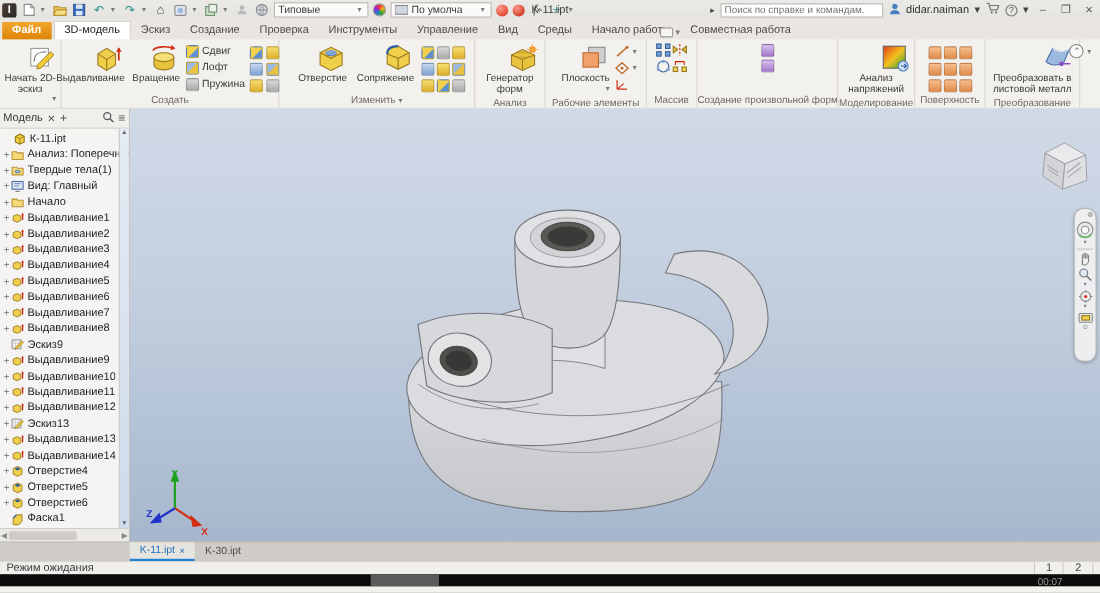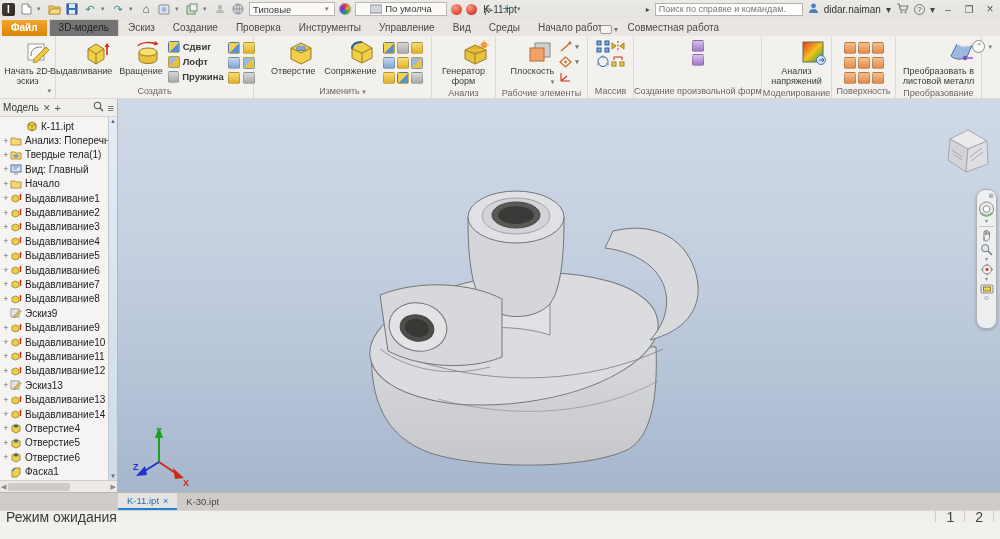--- a/index.html
+++ b/index.html
@@ -17,31 +17,31 @@
   .redball{width:11px;height:11px;border-radius:50%;background:radial-gradient(circle at 35% 30%,#ff9a8a,#d42a10);}
   #title-center{position:absolute;left:0;right:0;text-align:center;font-size:10px;color:#3a3a3a;pointer-events:none;}
   .tright{margin-left:auto;display:flex;align-items:center;gap:5px;}
   .searchbox{width:148px;height:13px;border:1px solid #b5b2ad;background:#fff;font-size:9px;color:#666;padding:0 3px;}
   .winbtn{width:16px;height:14px;display:flex;align-items:center;justify-content:center;font-size:10px;color:#555;}
 
   
   #tabrow{height:18px;background:#e9e6e2;display:flex;align-items:flex-end;padding-left:2px;position:relative;}
   .rtab{font-size:10px;color:#4a4a4a;padding:2px 9px 3px;white-space:nowrap;}
   .rtab.file{background:linear-gradient(#f2a62d,#dd8406);color:#fff;font-weight:bold;margin-right:2px;}
-  .rtab.active{background:#737373;color:#222;border:1px solid #d4d1cc;border-bottom:none;}
+  .rtab.active{background:#ffffff;color:#222;border:1px solid #d4d1cc;border-bottom:none;}
   #tabrow-extra{position:absolute;right:382px;bottom:2px;font-size:8px;color:#777;display:flex;align-items:center;gap:2px;}
 
   
   #ribbon{height:63px;background:#f3f1ee;display:flex;border-bottom:1px solid #dcd9d4;position:relative;}
   .group{display:flex;flex-direction:column;border-right:1px solid #dbd8d2;height:100%;}
   .gc{flex:1;display:flex;align-items:flex-start;justify-content:center;padding:2px 2px 0;gap:3px;}
   .glabel{height:13px;font-size:9px;color:#6b675f;text-align:center;white-space:nowrap;overflow:hidden;line-height:12px;}
   .bigbtn{display:flex;flex-direction:column;align-items:flex-end;text-align:center;font-size:9px;color:#3c3a36;line-height:9.5px;padding:1px 2px;}
   .bigbtn .bicon{height:28px;display:flex;align-items:center;}
-  .smallcol{display:flex;flex-direction:column;justify-content:flex-start;gap:2px;padding-top:2px;font-weight:bold;}
+  .smallcol{display:flex;flex-direction:column;justify-content:flex-start;gap:2px;padding-top:2px;}
   .smallbtn{display:flex;align-items:center;gap:3px;font-size:9.5px;color:#3c3a36;height:13px;}
   .mini{width:12px;height:12px;border-radius:2px;border:1px solid rgba(0,0,0,.18);}
   .m-yb{background:linear-gradient(135deg,#f2d24a 55%,#5b8fd6 55%);}
   .m-by{background:linear-gradient(135deg,#9db9e0 50%,#e8c23c 50%);}
   .m-bl{background:linear-gradient(#c9d8ee,#7fa3d4);}
   .m-yl{background:linear-gradient(#f6df73,#dfae2a);}
   .m-or{background:linear-gradient(#f6c08e,#e08a4a);}
   .m-pu{background:linear-gradient(#d6c2ea,#a276cc);}
   .m-gr{background:linear-gradient(#d8d8d8,#a9a9a9);}
   .grid3{display:grid;grid-template-columns:repeat(3,14px);grid-auto-rows:15px;align-items:center;justify-items:center;padding-top:2px;}
@@ -71,21 +71,21 @@
   #navbar .nclose{align-self:flex-end;margin-right:2px;font-size:7px;color:#888;line-height:7px;}
   #navbar .ndd{font-size:6px;color:#888;line-height:5px;}
 
   
   #doctabs{height:18px;background:#cfccc7;display:flex;align-items:stretch;padding-left:118px;border-top:1px solid #b9b6b1;}
   .dtab{display:flex;align-items:center;gap:4px;font-size:9.5px;padding:0 9px;color:#4a4a4a;}
   .dtab.active{background:#e6e4e0;color:#1f6eb5;border-bottom:2px solid #1f82d2;}
   .dtab .x{font-size:9px;}
 
   
-  #statusbar{height:12px;background:#f0efec;display:flex;align-items:center;font-size:14px;color:#3c3c3c;padding:0 6px;border-top:1px solid #d8d5d0;}
+  #statusbar{height:12px;background:#f0efec;display:flex;align-items:center;font-size:10px;color:#3c3c3c;padding:0 6px;border-top:1px solid #d8d5d0;}
   #sb-right{margin-left:auto;display:flex;align-items:center;height:100%;}
   .sbpage{padding:0 10px;border-left:1px solid #d0cdc8;height:100%;display:flex;align-items:center;color:#444;}
   .sbpage:last-child{border-right:1px solid #d0cdc8;}
 
   
   #taskbar{height:11px;background:#0c0c0c;position:relative;overflow:hidden;}
   #tb-block{position:absolute;left:337px;top:0;width:62px;height:11px;background:#5c5c5c;}
   #tb-clock{position:absolute;right:34px;top:2px;color:#9a9a9a;font-size:9px;}
 </style>
 </head>
@@ -145,21 +145,21 @@
           <svg width="12" height="12" viewBox="0 0 12 12">
             <circle cx="6" cy="6" r="5" fill="#cfd6df" stroke="#8a8a8a"></circle>
             <path d="M1 6h10M6 1c-2 2.5-2 7.5 0 10M6 1c2 2.5 2 7.5 0 10" fill="none" stroke="#8a8a8a" stroke-width=".7"></path>
           </svg>
         </span>
       <span class="qdrop" style="width:86px;justify-content:space-between;">
           <span>Типовые</span>
           <span class="dd">▾</span>
         </span>
       <span class="colorwheel"></span>
-      <span class="qdrop" style="width:92px;justify-content:space-between;flex-direction:column;">
+      <span class="qdrop" style="width:92px;justify-content:space-between;">
           <span style="display:flex;align-items:center;gap:3px;">
             <svg width="12" height="10" viewBox="0 0 12 10">
               <rect x="0" y="1" width="12" height="8" fill="#cfd6df" stroke="#8a8a8a"></rect>
             </svg>
             <span>По умолча</span>
           </span>
           <span class="dd">▾</span>
         </span>
       <span class="redball"></span>
       <span class="redball" style="background:radial-gradient(circle at 35% 30%,#ff9a8a,#c01808);"></span>
@@ -482,21 +482,21 @@
         <span style="font-size:9px;color:#555;">✕</span>
         <span style="font-size:11px;color:#555;">+</span>
         <span style="flex:1;"></span>
         <span><svg width="11" height="11" viewBox="0 0 11 11">
               <circle cx="4.5" cy="4.5" r="3.2" fill="none" stroke="#555" stroke-width="1.1"></circle>
               <path d="M7 7l3 3" stroke="#555" stroke-width="1.3"></path>
             </svg></span>
         <span style="font-size:11px;color:#555;">≡</span>
       </div>
       <div id="btree">
-          <div class="trow" style="padding-left: 18px;">
+          <div class="trow" style="padding-left: 4px;">
             <span class="texp"></span>
             <span class="ticon">
               <svg viewBox="0 0 12 12">
                 <path d="M2 4 6 2l4 2v5L6 11 2 9z" fill="#f5d23f" stroke="#96781e"></path>
                 <path d="M2 4l4 2 4-2M6 6v5" fill="none" stroke="#96781e" stroke-width=".8"></path>
               </svg>
             </span>
             <span class="tlabel">К-11.ipt</span>
           </div>
           <div class="trow">
@@ -882,14 +882,18 @@
     </div>
 
   <div id="statusbar">
     <span>Режим ожидания</span>
     <div id="sb-right">
         <span class="sbpage">1</span>
         <span class="sbpage">2</span>
       </div>
   </div>
 
+  <div id="taskbar">
+    <div id="tb-block"></div>
+    <span id="tb-clock">00:07</span>
+  </div>
 
 </div>
 
 </body></html>

